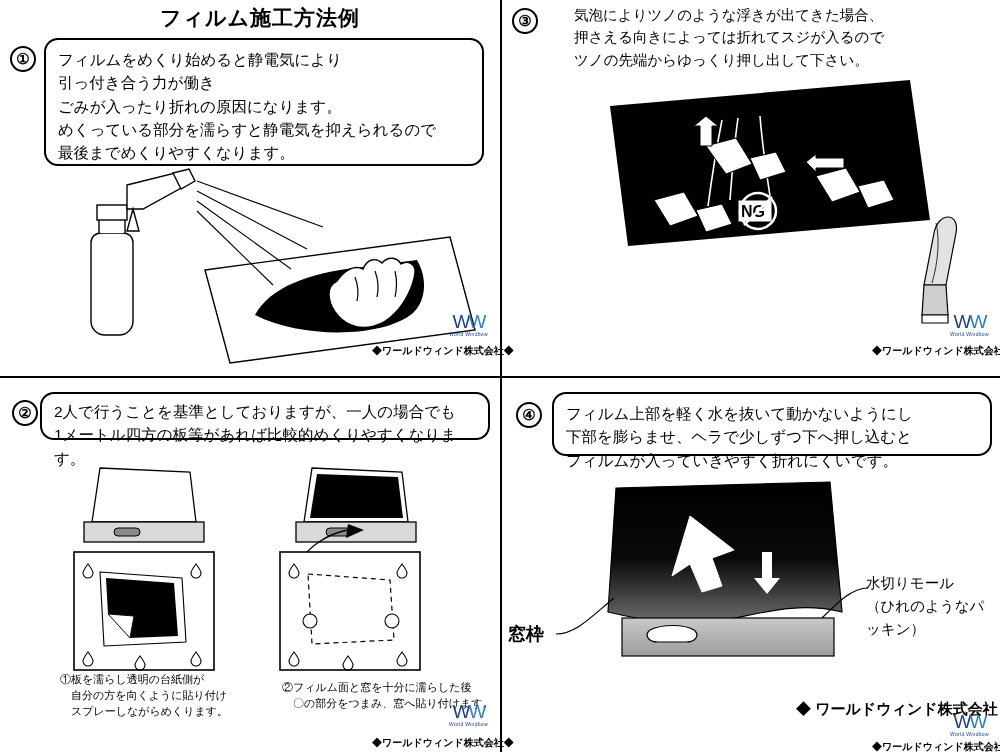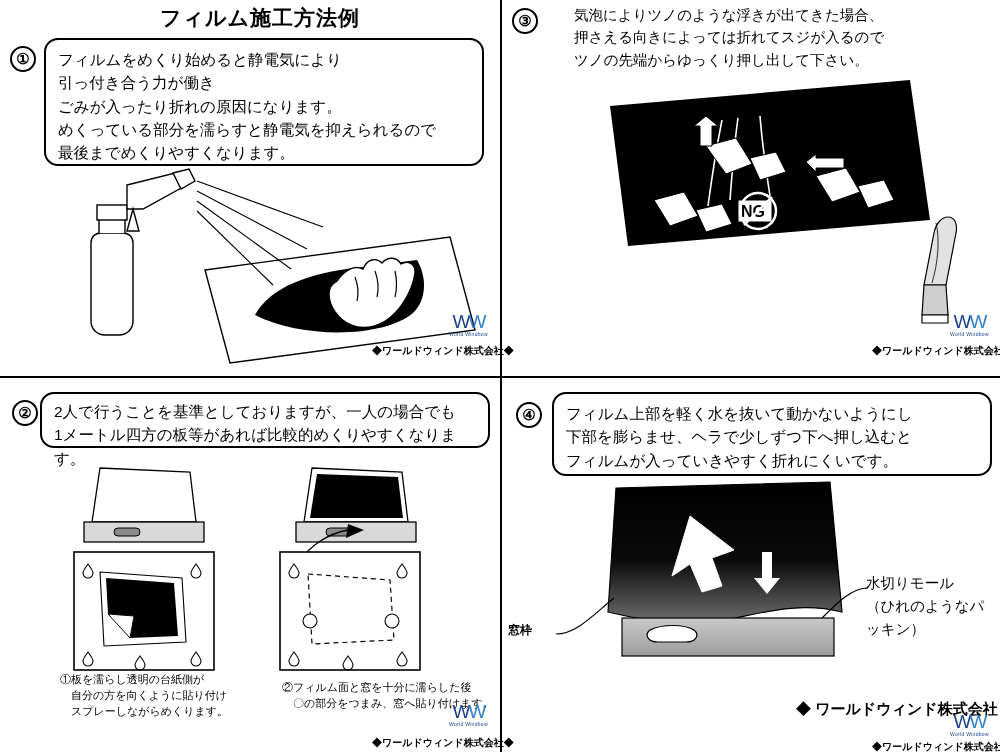--- a/index.html
+++ b/index.html
@@ -48,21 +48,21 @@
     font-size: 14.5px;
     line-height: 1.55;
     white-space: pre-line;
   }
   .small-text {
     font-size: 11px;
     line-height: 1.45;
     white-space: pre-line;
   }
   .label-text {
-    font-size: 12px;
+    font-size: 18px;
     font-weight: bold;
     text-align: right;
   }
   .divider {
     background: #000;
   }
   
   .logo {
     display: flex;
     flex-direction: column;
@@ -198,21 +198,21 @@
 
 
   <div class="abs logo" style="left:950px; top:312px;">
     <div class="ww"><span>W</span><span class="second">W</span></div>
     <div class="sub">World Windbow</div>
   </div>
   <div class="abs company" style="left:872px; top:344px;">◆ワールドウィンド株式会社◆</div>
 
   <div class="abs circled-num" style="left:12px; top:400px;">②</div>
 
-  <div class="abs bubble" style="left:40px; top:392px; width:450px; height:56px; padding-top:6px;">2人で行うことを基準としておりますが、一人の場合でも
+  <div class="abs bubble" style="left:40px; top:392px; width:450px; height:48px; padding-top:6px;">2人で行うことを基準としておりますが、一人の場合でも
 1メートル四方の板等があれば比較的めくりやすくなります。</div>
 
   <div class="abs" style="left:70px; top:466px;">
     <svg width="190" height="215" viewBox="0 0 190 215">
 
       <polygon points="30,2 120,6 126,56 22,56" fill="#ffffff" stroke="#000" stroke-width="1.3"></polygon>
       <rect x="14" y="56" width="120" height="20" fill="#d9d9d9" stroke="#000" stroke-width="1.3"></rect>
       <rect x="44" y="62" width="26" height="8" rx="4" fill="#8a8a8a" stroke="#000" stroke-width="1"></rect>
 
       <rect x="4" y="86" width="140" height="118" fill="#ffffff" stroke="#000" stroke-width="1.6"></rect>
@@ -267,21 +267,21 @@
 　〇の部分をつまみ、窓へ貼り付けます。</div>
 
   <div class="abs logo" style="left:449px; top:702px;">
     <div class="ww"><span>W</span><span class="second">W</span></div>
     <div class="sub">World Windbow</div>
   </div>
   <div class="abs company" style="left:372px; top:736px;">◆ワールドウィンド株式会社◆</div>
 
   <div class="abs circled-num" style="left:516px; top:402px;">④</div>
 
-  <div class="abs bubble" style="left:552px; top:392px; width:440px; height:84px;">フィルム上部を軽く水を抜いて動かないようにし
+  <div class="abs bubble" style="left:552px; top:392px; width:440px; height:64px;">フィルム上部を軽く水を抜いて動かないようにし
 下部を膨らませ、ヘラで少しずつ下へ押し込むと
 フィルムが入っていきやすく折れにくいです。</div>
 
   <div class="abs" style="left:594px; top:480px;">
     <svg width="260" height="200" viewBox="0 0 260 200">
       <defs>
         <linearGradient id="glassgrad" x1="0" y1="0" x2="0" y2="1">
           <stop offset="0%" stop-color="#000000"></stop>
           <stop offset="55%" stop-color="#0a0a0a"></stop>
           <stop offset="100%" stop-color="#6f6f6f"></stop>

